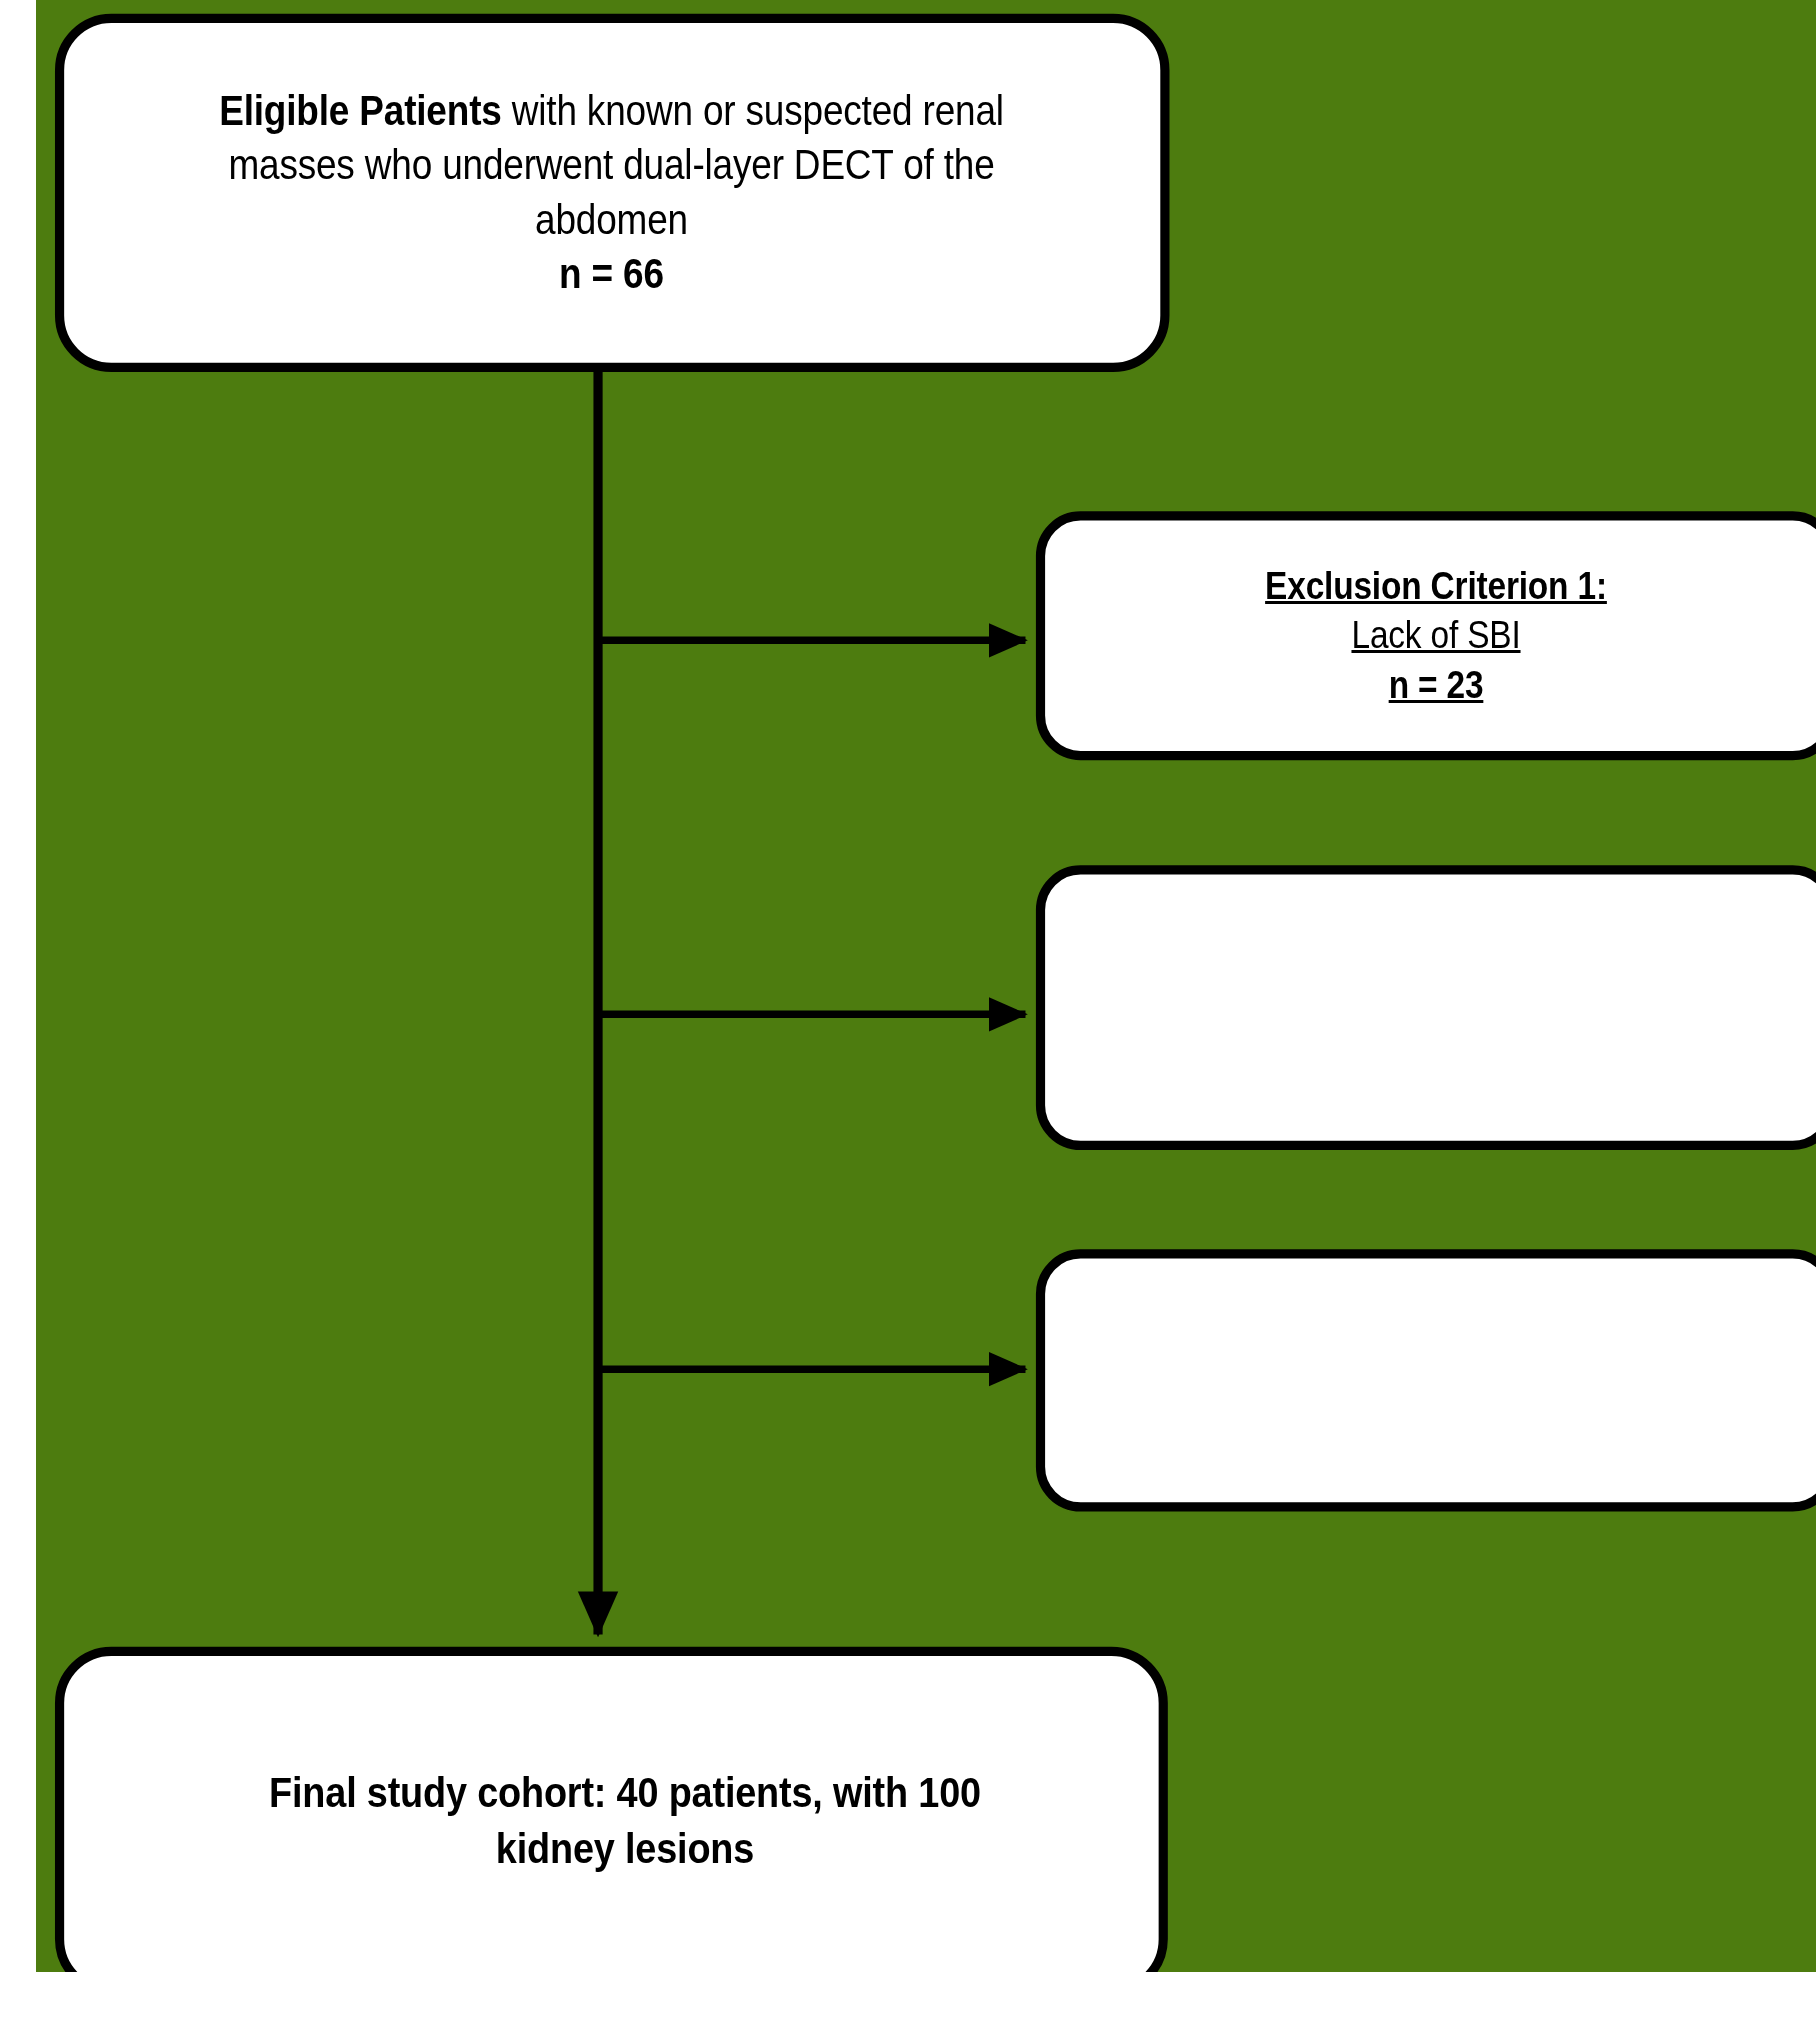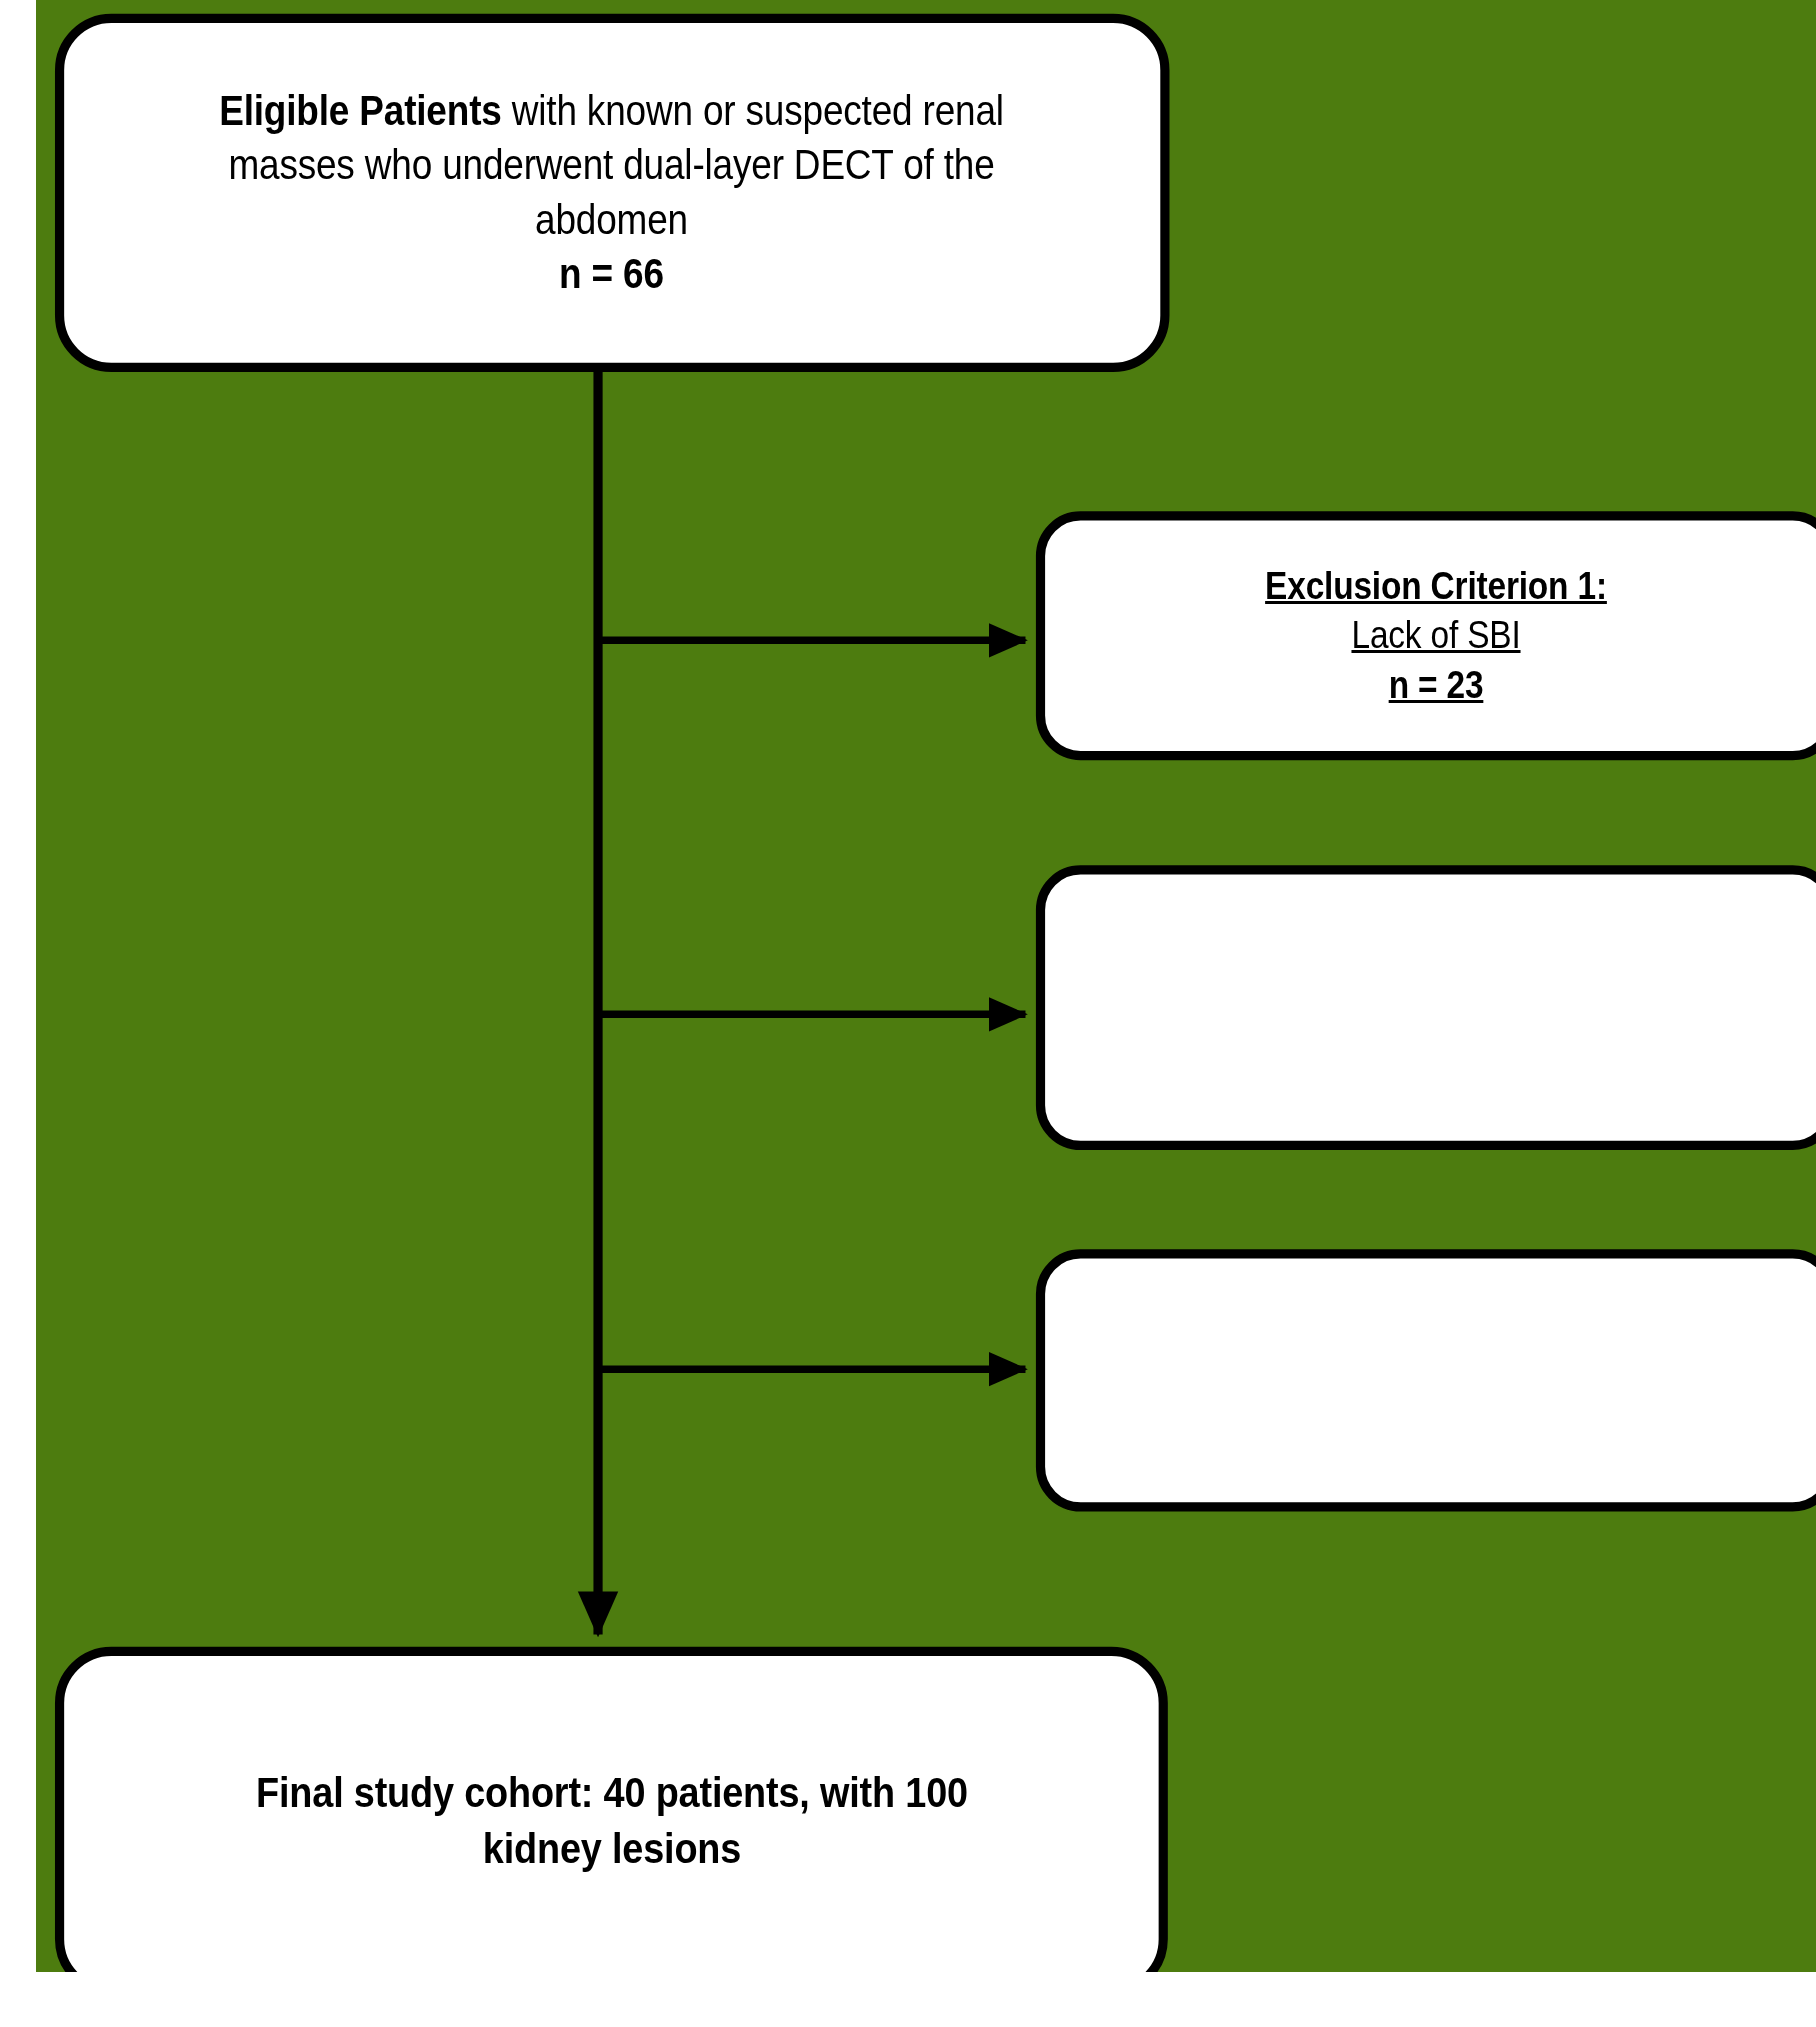--- a/index.html
+++ b/index.html
@@ -61,21 +61,21 @@
     padding: 0 25px;
     text-decoration: underline;
   }
   #node-excl-1 { top: 516px; height: 240px; }
   #node-excl-2 { top: 870px; height: 276px; }
   #node-excl-3 { top: 1254px; height: 253px; }
   .node-exclusion .node-text { font-size: 38px; }
 
   
   #node-final {
-    left: 24px;
+    left: 37px;
     top: 1651px;
     width: 1104px;
     height: 340px;
     padding: 0 50px;
   }
   #node-final .node-text { font-size: 43px; font-weight: bold; }
 </style>
 </head>
 <body>
 

